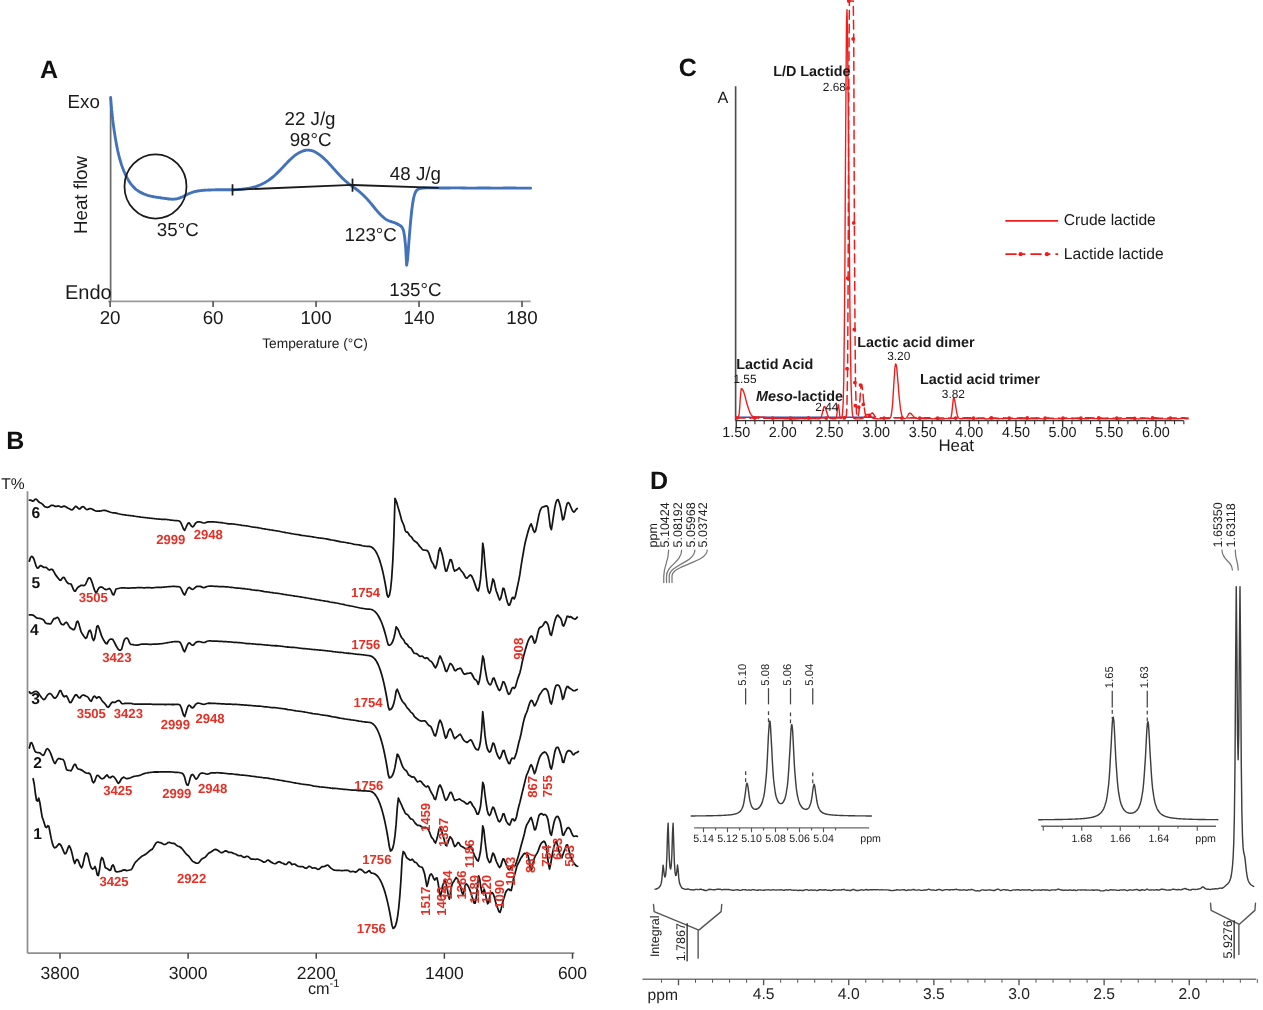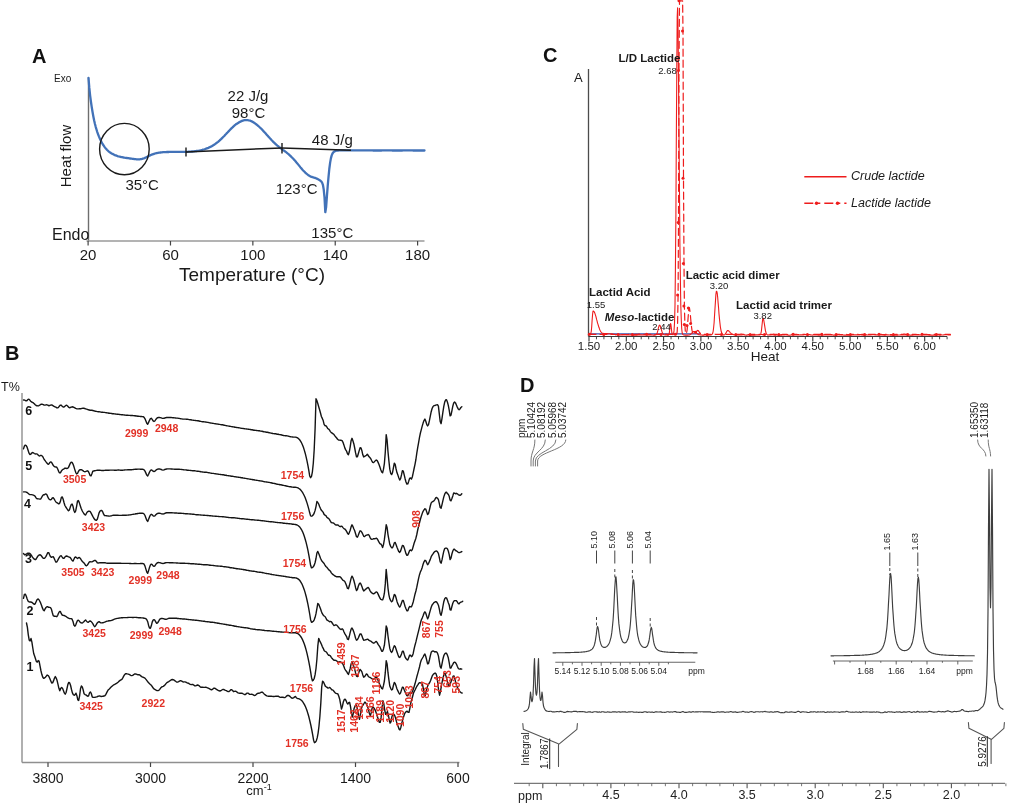--- a/index.html
+++ b/index.html
@@ -5,30 +5,30 @@
   html,body{margin:0;padding:0;background:#fff;}
   #figure{position:relative;width:1010px;height:808px;background:#fff;overflow:hidden;
           font-family:"Liberation Sans","DejaVu Sans",sans-serif;}
   .lay{position:absolute;left:0;top:0;width:1010px;height:808px;}
   .lbl{position:absolute;color:#1a1a1a;white-space:nowrap;}
   .panel-letter{font-weight:bold;font-size:20px;color:#111;}
   #pa-letter{left:32px;top:45px;}
   #pb-letter{left:5px;top:342px;}
   #pc-letter{left:543px;top:44px;}
   #pd-letter{left:520px;top:374px;}
-  #pa-exo{left:54px;top:73px;font-size:10px;}
+  #pa-exo{left:54px;top:73px;font-size:15px;}
   #pa-endo{left:52px;top:226px;font-size:16px;}
   #pa-ytitle{left:65px;top:156px;font-size:15px;transform:translate(-50%,-50%) rotate(-90deg);}
-  #pa-xtitle{left:252px;top:275px;font-size:19px;transform:translate(-50%,-50%);}
+  #pa-xtitle{left:252px;top:275px;font-size:11px;transform:translate(-50%,-50%);}
   #pb-ytitle{left:1px;top:380px;font-size:12.5px;}
   #pb-xunit{left:259px;top:790px;font-size:13px;transform:translate(-50%,-50%);}
   #pb-xunit sup{font-size:9px;}
   #pc-ytitle{left:574px;top:70px;font-size:13px;}
   #pc-xtitle{left:765px;top:355.5px;font-size:13.5px;transform:translate(-50%,-50%);}
-  #pc-legend{left:851px;top:170px;font-size:12.5px;font-style:italic;}
+  #pc-legend{left:851px;top:170px;font-size:12.5px;}
   #pc-legend .row{height:26.6px;line-height:13px;}
   #pd-integral{left:525.2px;top:749px;font-size:10px;color:#222;transform:translate(-50%,-50%) rotate(-90deg);}
   #pd-ppm{left:518px;top:789px;font-size:12.5px;color:#222;}
   svg{position:absolute;left:0;top:0;}
 </style>
 </head>
 <body>
 
 <div id="figure">
   <svg id="svg-A" class="lay" width="1010" height="808" viewBox="0 0 1010 808">

